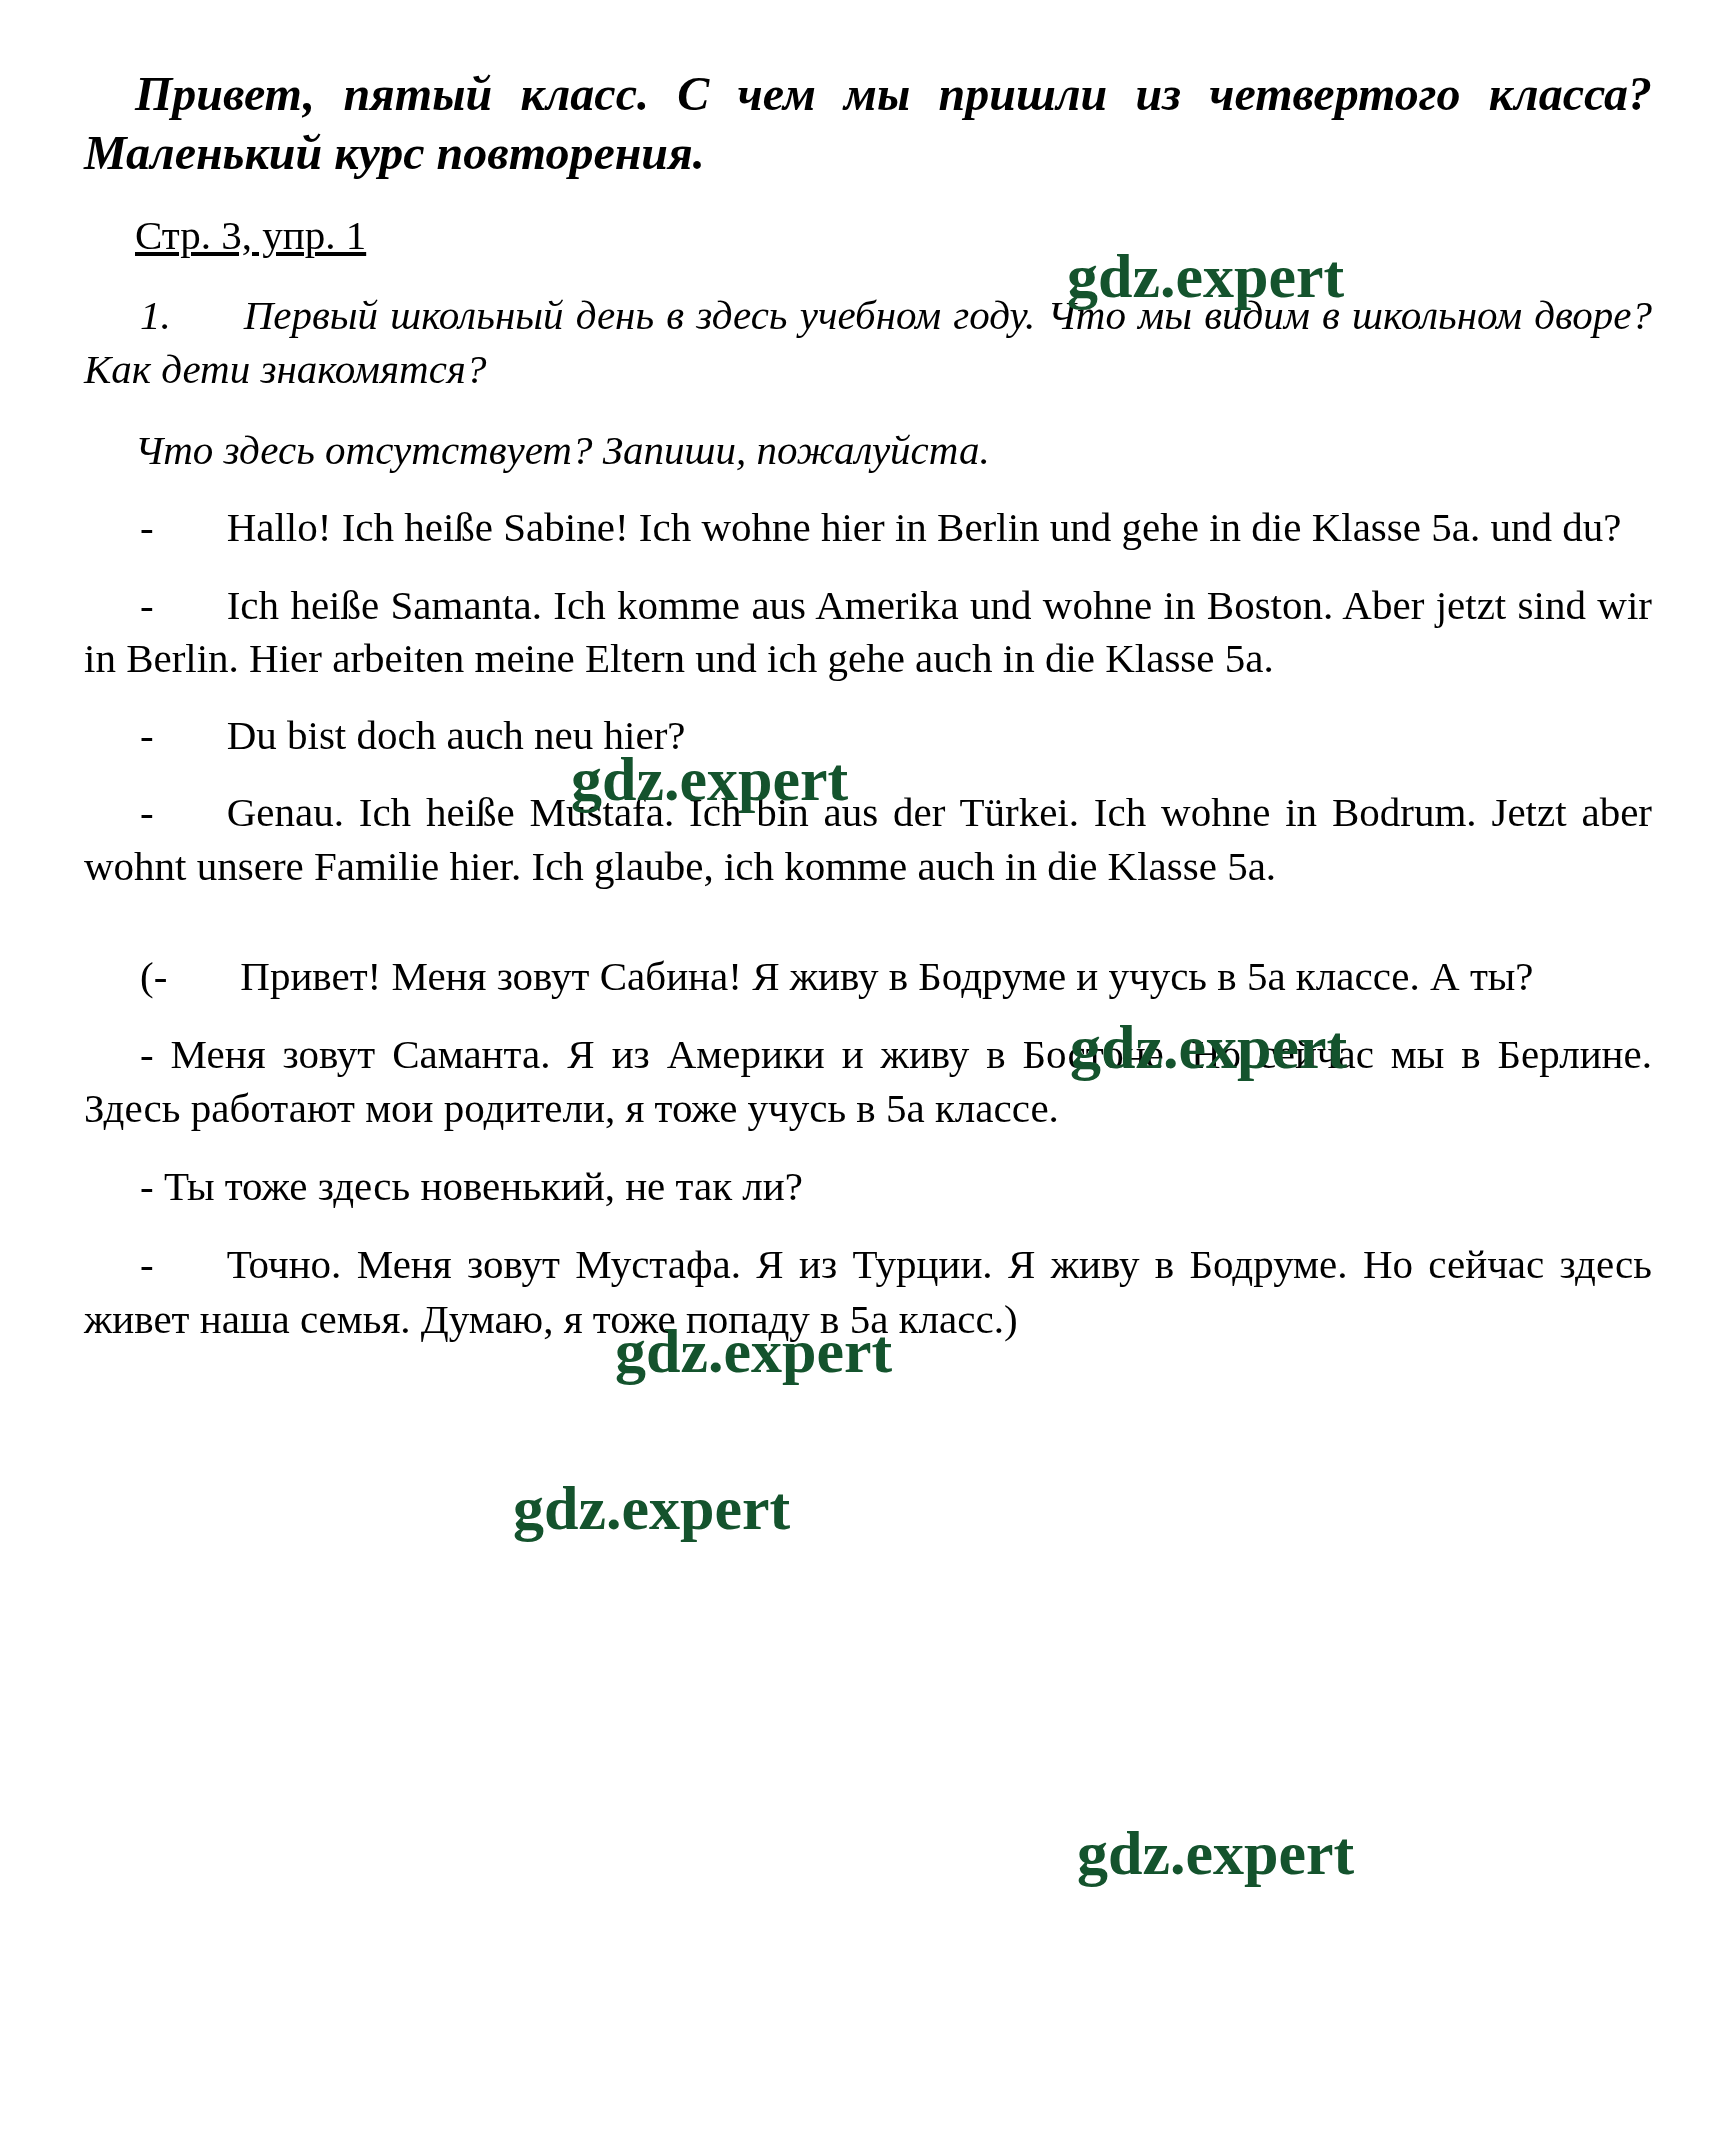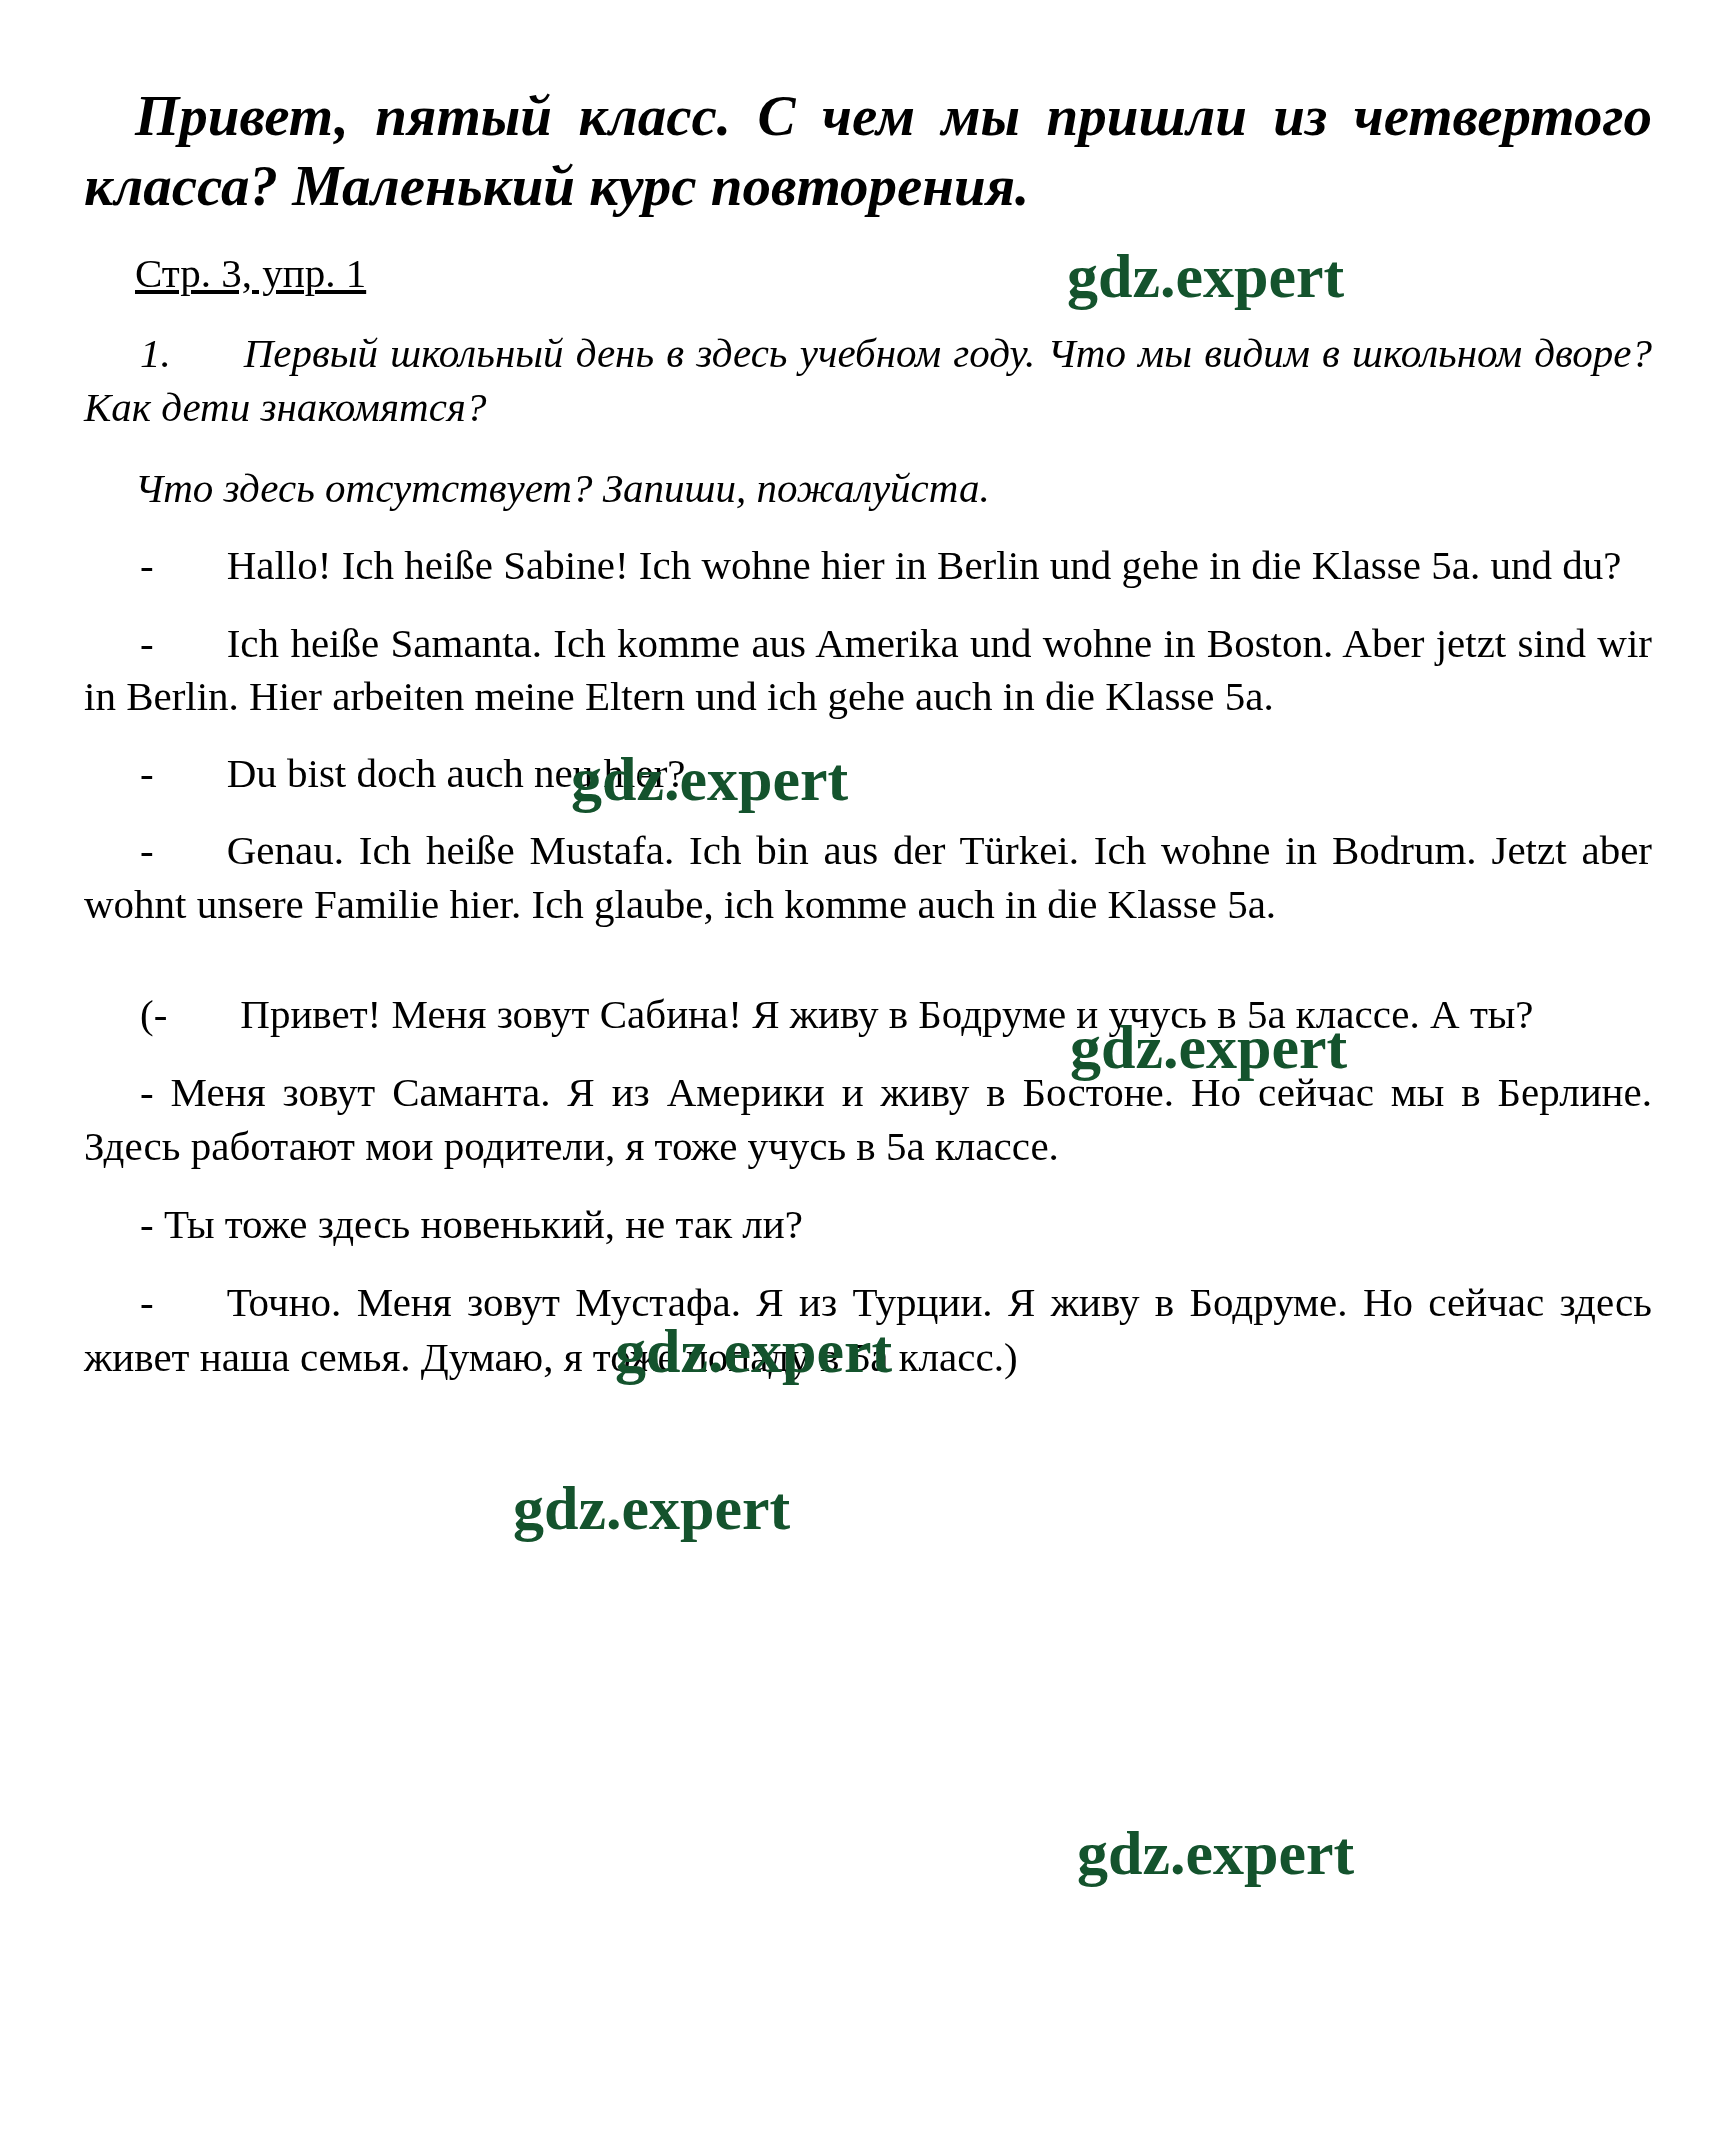--- a/index.html
+++ b/index.html
@@ -16,27 +16,27 @@
     overflow: hidden;
   }
   .page {
     position: relative;
     width: 1736px;
     min-height: 2132px;
     box-sizing: border-box;
     padding: 65px 84px 37px 84px;
   }
   .heading {
-    font-size: 57px;
+    font-size: 48px;
     font-weight: bold;
     font-style: italic;
     line-height: 1.22;
     text-align: justify;
     text-align-last: left;
-    margin: 16px 0 26px 0;
+    margin: 0 0 26px 0;
     text-indent: 51px;
   }
   .subheading {
     font-size: 41px;
     line-height: 1.25;
     margin: 28px 0 20.5px 0;
     text-indent: 51px;
   }
   .subheading span.u {
     text-decoration: underline;

